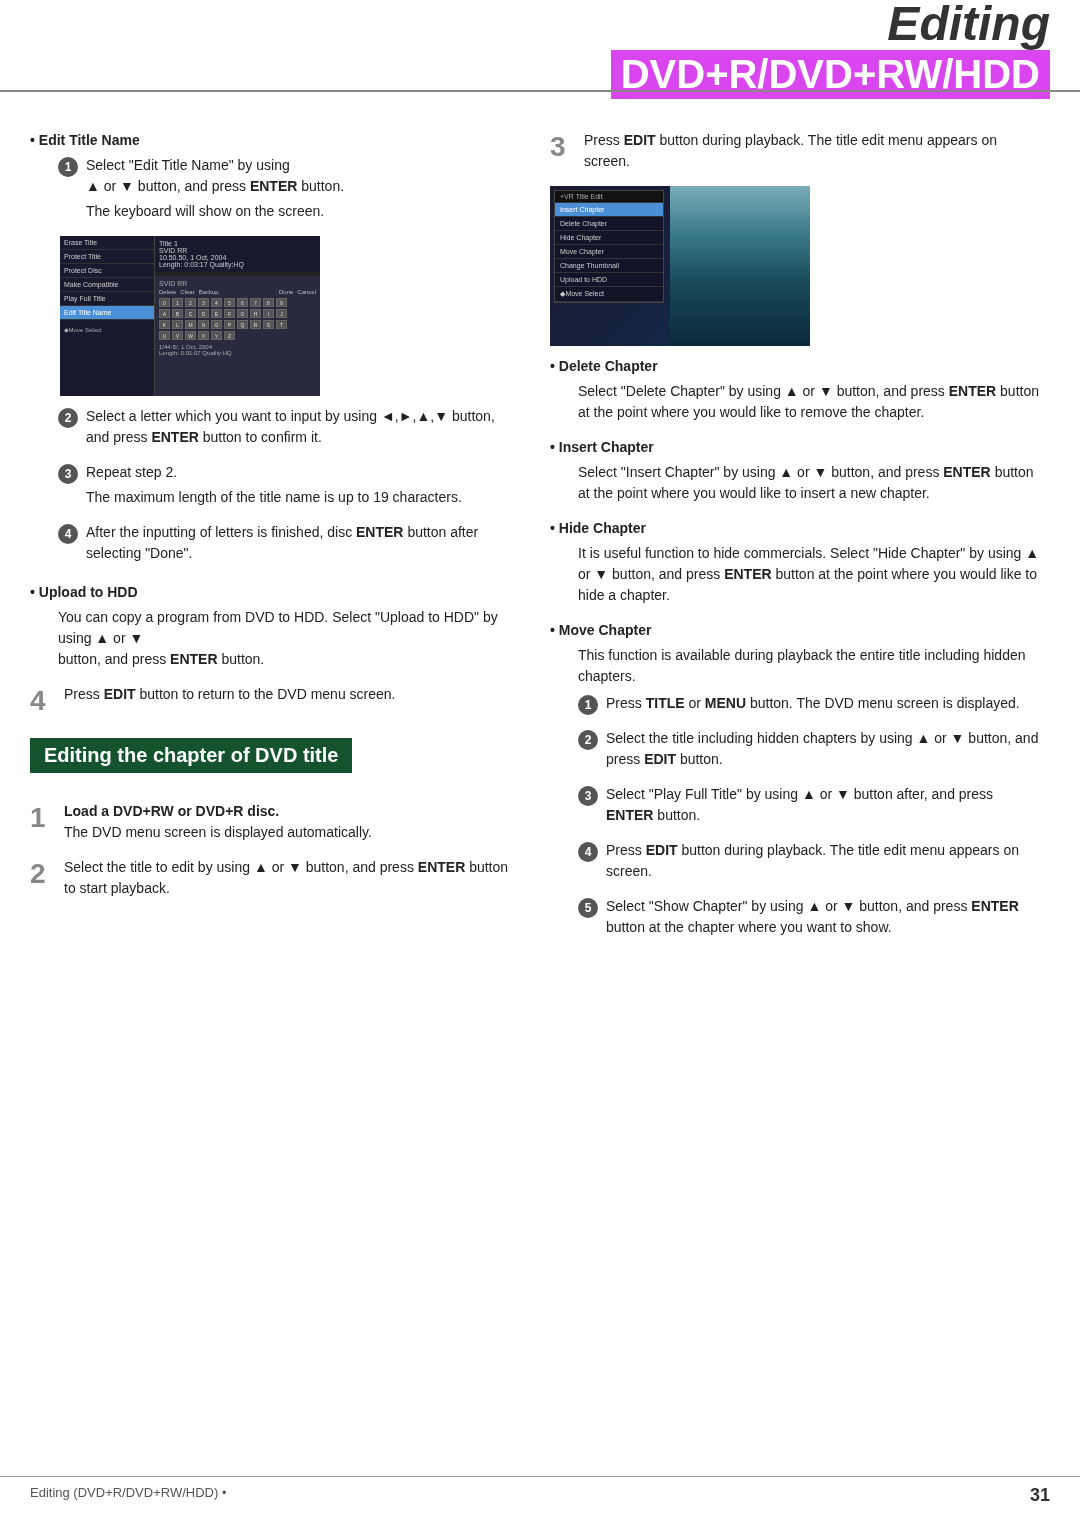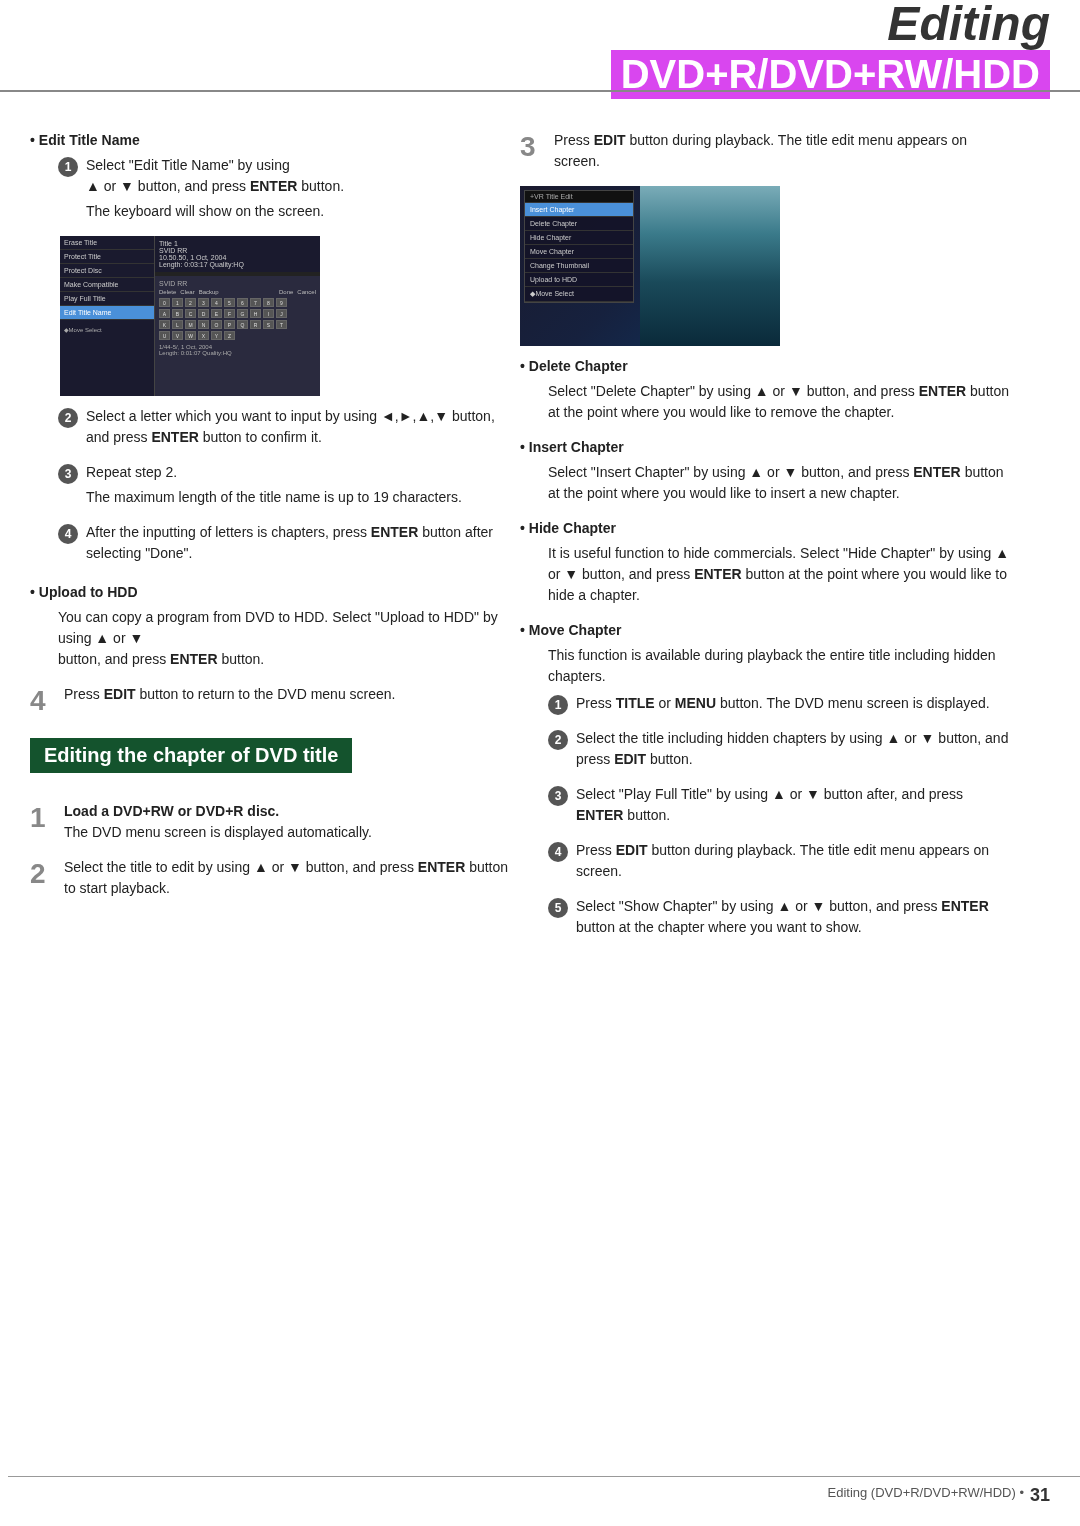--- a/index.html
+++ b/index.html
@@ -53,20 +53,21 @@
       color: #fff;
       padding: 2px 10px;
       display: inline-block;
       margin-top: 2px;
     }
 
     
     .main-content {
       display: flex;
       padding: 20px 30px 30px 30px;
+      gap: 30px;
     }
     .left-col {
       flex: 1;
       max-width: 490px;
     }
     .right-col {
       flex: 1;
       max-width: 490px;
     }
     .bullet-section {
@@ -210,23 +211,23 @@
       margin-bottom: 14px;
       display: inline-block;
     }
 
     .indent { padding-left: 28px; }
 
     
     .footer {
       position: absolute;
       bottom: 20px;
-      left: 8px; right: 0;
+      left: 0; right: 0;
       display: flex;
-      justify-content: flex-end;
+      justify-content: space-between;
       padding: 0 30px;
       border-top: 1px solid #999;
       padding-top: 8px;
     }
     .footer-text {
       font-size: 13px;
       color: #555;
     }
     .footer-num {
       font-size: 18px;
@@ -348,21 +349,21 @@
         <span class="step-num-circle">3</span>
         <div class="step-content">
           <p><span>Repeat step 2.</span></p>
           <p><span>The maximum length of the title name is up to 19 characters.</span></p>
         </div>
       </div>
 
       <div class="step indent">
         <span class="step-num-circle">4</span>
         <div class="step-content">
-          <p><span>After the inputting of letters is chapters, press</span> <b><span>ENTER</span></b> <span>button after selecting "Done".</span></p>
+          <p><span>After the inputting of letters is finished, disc</span> <b><span>ENTER</span></b> <span>button after selecting "Done".</span></p>
         </div>
       </div>
     </div>
 
     <div class="bullet-section">
       <p><b>• <span>Upload to HDD</span></b></p>
       <p class="indent"><span>You can copy a program from DVD to HDD. Select "Upload to HDD" by using</span> ▲ <span>or</span> ▼<br><span>button, and press</span> <b><span>ENTER</span></b> <span>button.</span></p>
     </div>
 
     <div class="step">

